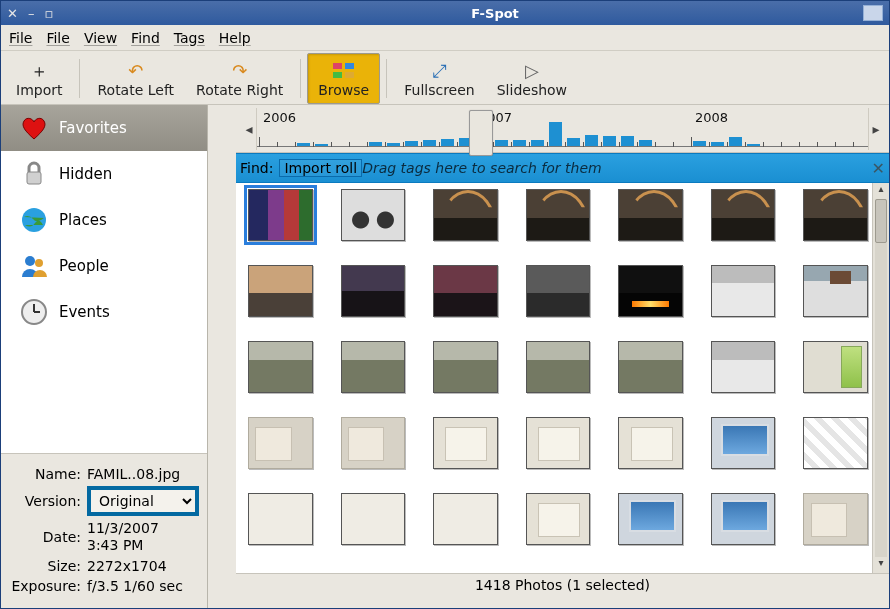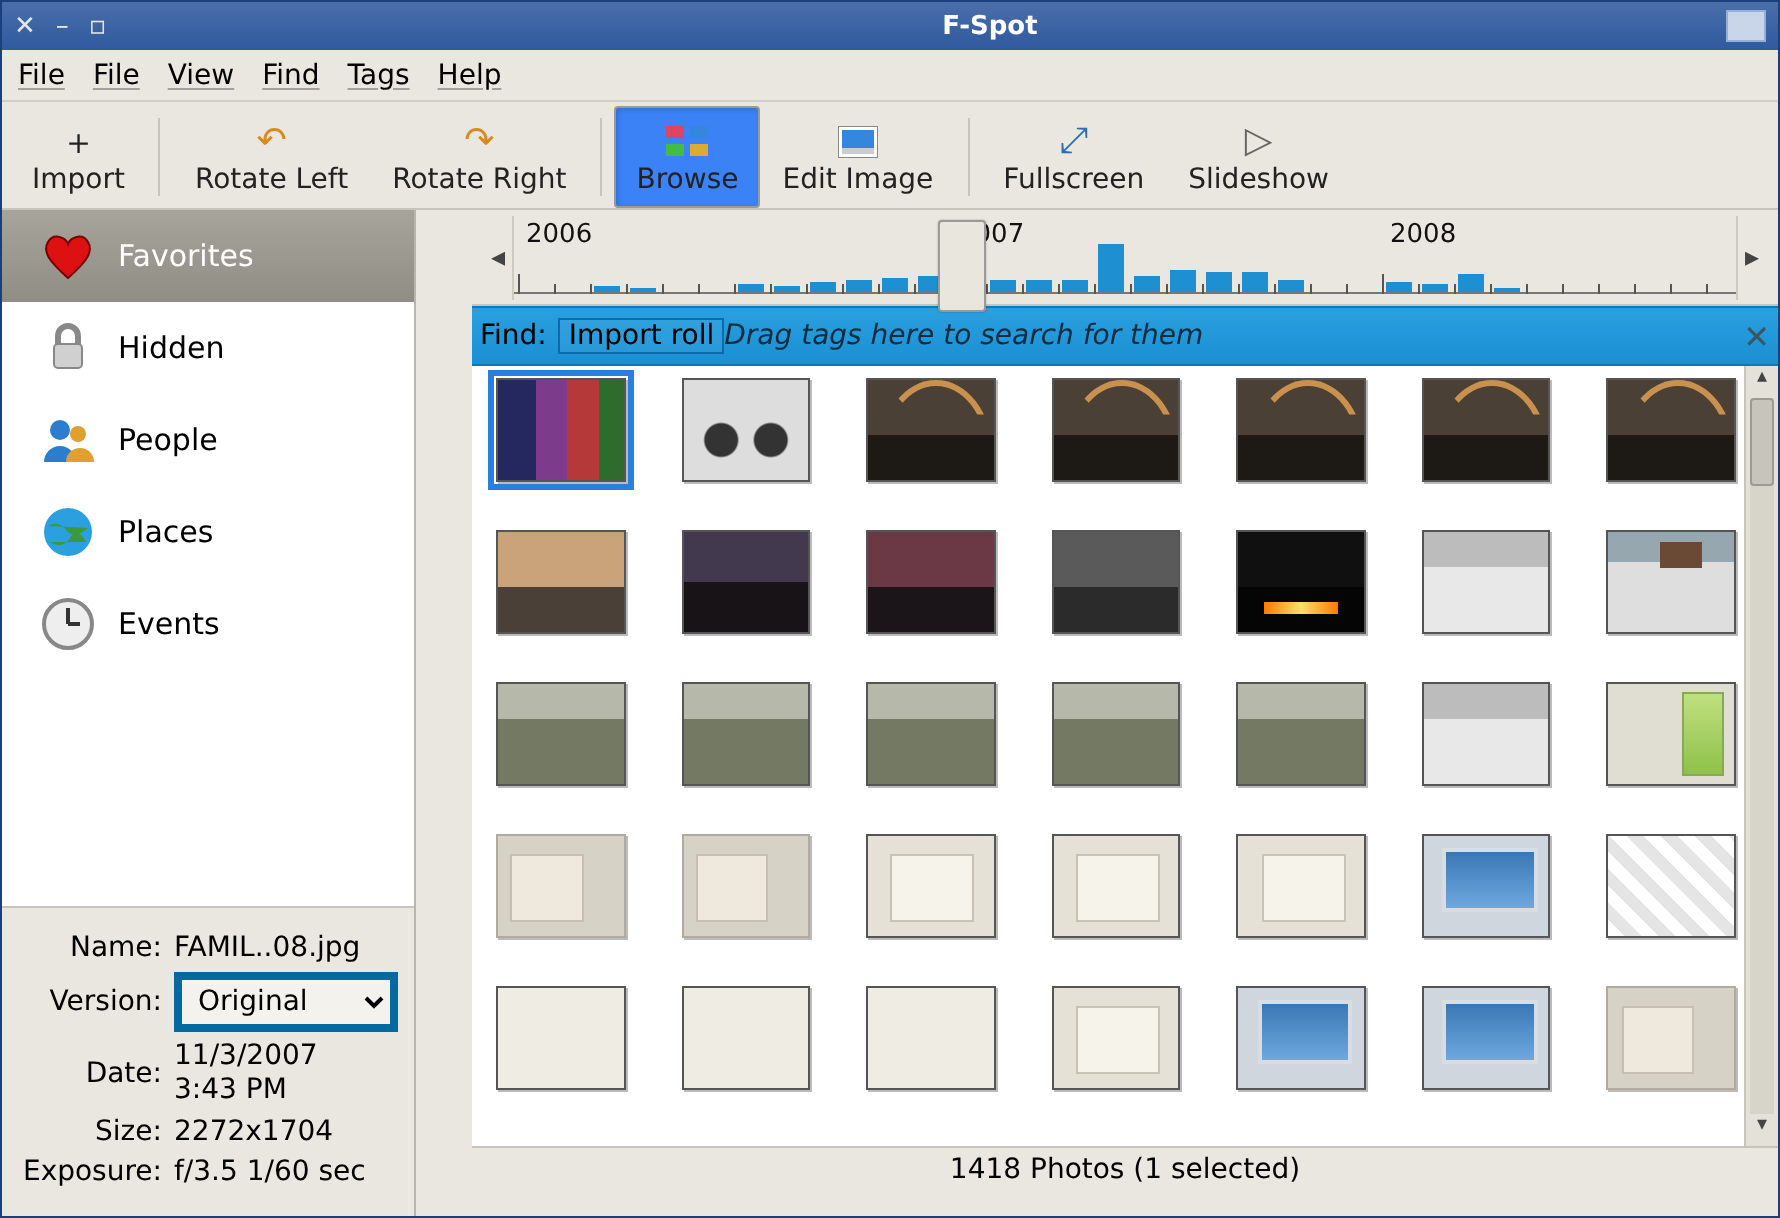--- a/index.html
+++ b/index.html
@@ -6,21 +6,21 @@
   html, body { width: 890px; height: 609px; overflow: hidden; }
   .window { width: 890px; height: 609px; display: flex; flex-direction: column; background: #eae7e0; border: 1px solid #1b3f7a; }
   .titlebar { height: 24px; background: linear-gradient(#4a6ea9, #2f5a9e); color: #fff; display: flex; align-items: center; padding: 0 6px; font-size: 13px; font-weight: bold; }
   .titlebar .wcontrols { display: flex; gap: 10px; color: #e6e6e6; font-weight: normal; width: 120px; }
   .titlebar .wtitle { flex: 1; text-align: center; }
   .titlebar .right-icon { width: 20px; height: 16px; background: #c9d6ea; border: 1px solid #95b0d6; }
   .menubar { height: 26px; background: #eae7e0; display: flex; align-items: center; padding: 0 8px; gap: 14px; font-size: 14px; border-bottom: 1px solid #d0cdc4; }
   .menubar span { text-decoration: underline; text-decoration-color: rgba(0,0,0,0.3); text-underline-offset: 2px; cursor: default; }
   .toolbar { height: 54px; background: #eae7e0; display: flex; align-items: stretch; padding: 2px 4px 0 4px; border-bottom: 1px solid #c7c4bb; }
   .tbutton { display: flex; flex-direction: column; align-items: center; justify-content: center; padding: 2px 10px; font-size: 14px; color: #222; border: 1px solid transparent; border-radius: 2px; cursor: default; }
-  .tbutton.active { border: 1px solid #9d9a8f; background: #3b82f6; box-shadow: inset 1px 1px 2px rgba(0,0,0,0.15); }
+  .tbutton.active { border: 1px solid #9d9a8f; background: #eab308; box-shadow: inset 1px 1px 2px rgba(0,0,0,0.15); }
   .tbutton .ticon { height: 22px; display: flex; align-items: center; justify-content: center; font-size: 18px; }
   .tsep { width: 1px; background: #c7c4bb; margin: 6px 6px; }
   .body { flex: 1; display: flex; min-height: 0; gap: 28px; }
   .sidebar { width: 207px; display: flex; flex-direction: column; background: #fff; border-right: 1px solid #b8b5ab; }
   .taglist { flex: 1; overflow: auto; }
   .tagitem { display: flex; align-items: center; gap: 10px; height: 46px; padding-left: 18px; font-size: 15px; }
   .tagitem.selected { background: linear-gradient(#a7a49b,#908d84); color: #fff; }
   .tagicon { width: 30px; height: 30px; display: flex; align-items: center; justify-content: center; }
   .meta { background: #eae7e0; border-top: 1px solid #c7c4bb; padding: 8px 8px 10px 8px; font-size: 14px; }
   .meta-row { display: flex; align-items: center; margin: 4px 0; }
@@ -121,30 +121,20 @@
       <div class="ticon">
         <svg width="22" height="16">
             <rect x="0" y="0" width="9" height="6" fill="#d46"></rect>
             <rect x="12" y="0" width="9" height="6" fill="#38d"></rect>
             <rect x="0" y="9" width="9" height="6" fill="#4b4"></rect>
             <rect x="12" y="9" width="9" height="6" fill="#da3"></rect>
           </svg>
       </div>
       <div>Browse</div>
     </div>
-    <div class="tbutton">
-      <div class="ticon">
-        <svg width="20" height="16">
-            <rect x="0" y="0" width="20" height="16" fill="#fff" stroke="#888"></rect>
-            <rect x="2" y="2" width="16" height="9" fill="#38d"></rect>
-            <rect x="2" y="11" width="16" height="3" fill="#ccc"></rect>
-          </svg>
-      </div>
-      <div>Edit Image</div>
-    </div>
     <div class="tsep"></div>
     <div class="tbutton">
       <div class="ticon" style="color:#2a6fb5;">⤢</div>
       <div>Fullscreen</div>
     </div>
     <div class="tbutton">
       <div class="ticon" style="color:#666;">▷</div>
       <div>Slideshow</div>
     </div>
   </div>
@@ -162,41 +152,41 @@
             <span>Favorites</span>
           </div>
           <div class="tagitem">
             <div class="tagicon">
               <svg width="30" height="30" viewBox="0 0 30 30">
                 <rect x="8" y="13" width="14" height="12" rx="2" fill="#d0d0d0" stroke="#888"></rect>
                 <path d="M10 13 V9 a5 5 0 0 1 10 0 V13" fill="none" stroke="#888" stroke-width="3"></path>
               </svg>
             </div>
             <span>Hidden</span>
+          </div>
+          <div class="tagitem">
+            <div class="tagicon">
+              <svg width="30" height="30" viewBox="0 0 30 30">
+                <circle cx="15" cy="15" r="12" fill="#2aa0e0"></circle>
+                <path d="M5 12 q5 -3 9 2 q4 5 11 -1" fill="#3a9a3a"></path>
+                <path d="M6 20 q6 4 10 -2 q4 -6 8 2" fill="#3a9a3a"></path>
+              </svg>
+            </div>
+            <span>Places</span>
           </div>
           <div class="tagitem">
             <div class="tagicon">
               <svg width="30" height="30" viewBox="0 0 30 30">
                 <circle cx="11" cy="10" r="5" fill="#2b7dd0"></circle>
                 <path d="M3 26 a8 8 0 0 1 16 0 Z" fill="#2b7dd0"></path>
                 <circle cx="20" cy="12" r="4" fill="#e0a030"></circle>
                 <path d="M14 26 a7 7 0 0 1 14 0 Z" fill="#e0a030"></path>
               </svg>
             </div>
             <span>People</span>
-          </div>
-          <div class="tagitem">
-            <div class="tagicon">
-              <svg width="30" height="30" viewBox="0 0 30 30">
-                <circle cx="15" cy="15" r="12" fill="#2aa0e0"></circle>
-                <path d="M5 12 q5 -3 9 2 q4 5 11 -1" fill="#3a9a3a"></path>
-                <path d="M6 20 q6 4 10 -2 q4 -6 8 2" fill="#3a9a3a"></path>
-              </svg>
-            </div>
-            <span>Places</span>
           </div>
           <div class="tagitem">
             <div class="tagicon">
               <svg width="30" height="30" viewBox="0 0 30 30">
                 <circle cx="15" cy="15" r="12" fill="#eee" stroke="#888" stroke-width="2"></circle>
                 <line x1="15" y1="15" x2="15" y2="7" stroke="#333" stroke-width="2"></line>
                 <line x1="15" y1="15" x2="21" y2="15" stroke="#333" stroke-width="2"></line>
               </svg>
             </div>
             <span>Events</span>

